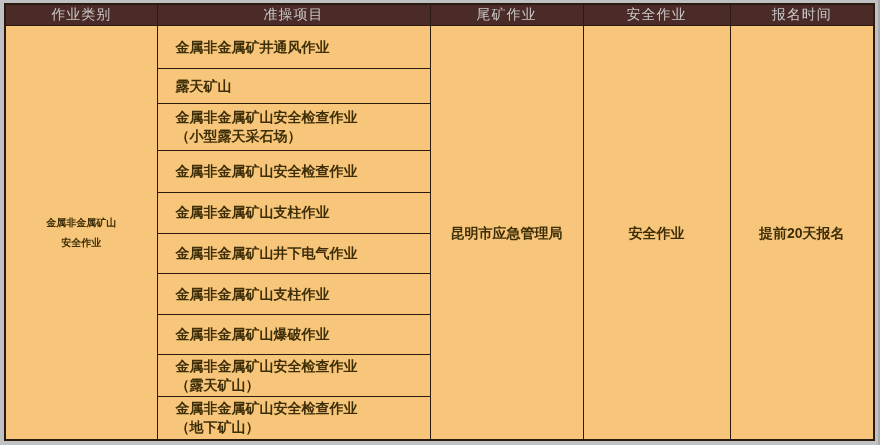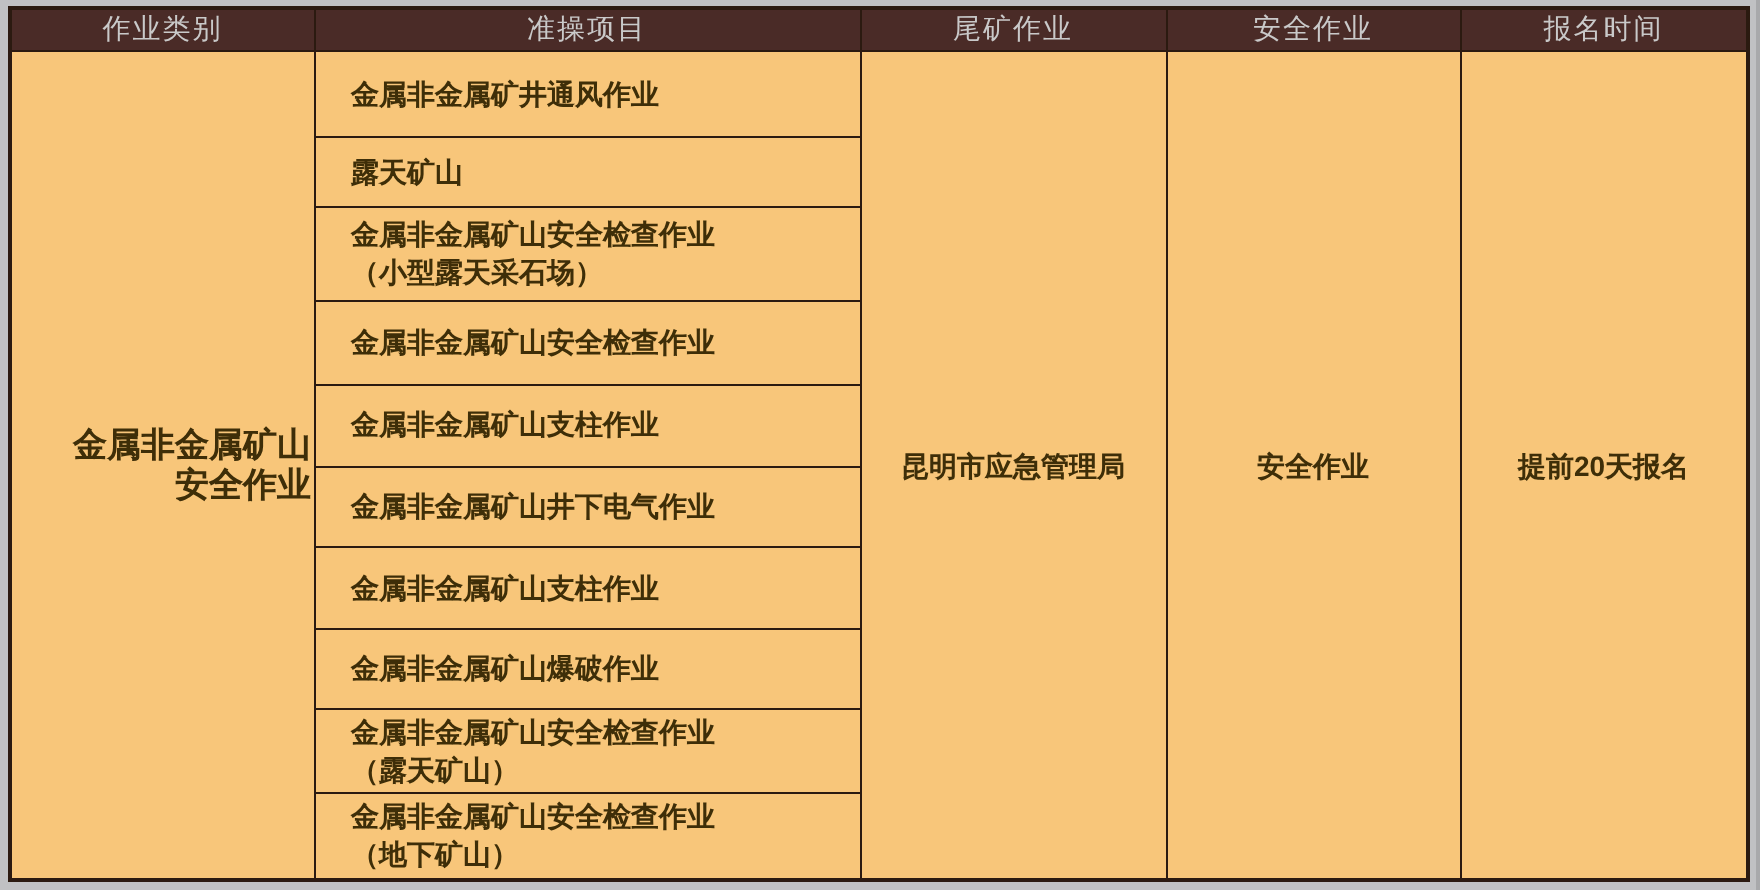--- a/index.html
+++ b/index.html
@@ -59,21 +59,21 @@
     text-align: left;
     padding-left: 18px;
     white-space: pre-line;
     line-height: 19px;
   }
   td.cell-center {
     text-align: center;
     white-space: pre-line;
     line-height: 20px;
   }
-  td.cell-category { font-size: 17px; text-align: right; }
+  td.cell-category { font-size: 10px; }
   tr.r0 { height: 42px; }
   tr.r1 { height: 33px; }
   tr.r2 { height: 46px; }
   tr.r3 { height: 40px; }
   tr.r4 { height: 40px; }
   tr.r5 { height: 39px; }
   tr.r6 { height: 39px; }
   tr.r7 { height: 39px; }
   tr.r8 { height: 40px; }
   tr.r9 { height: 41px; }

